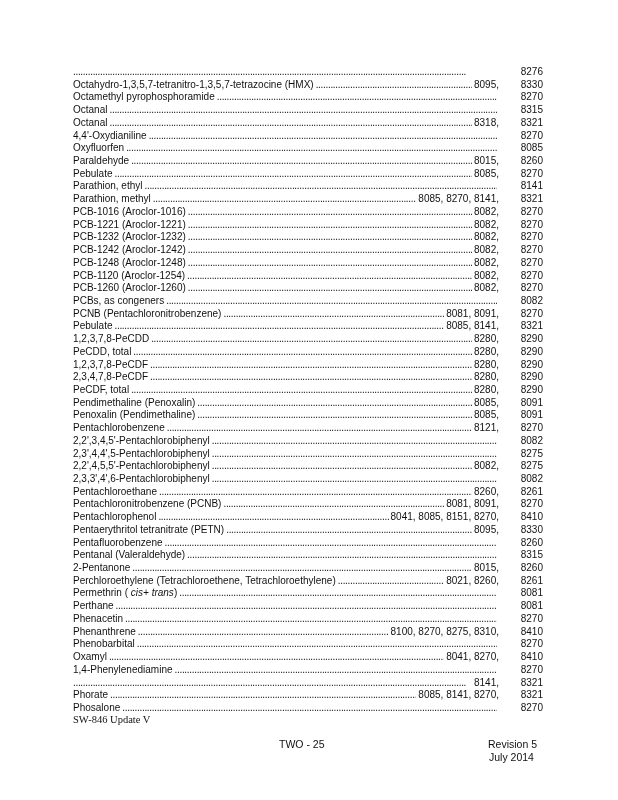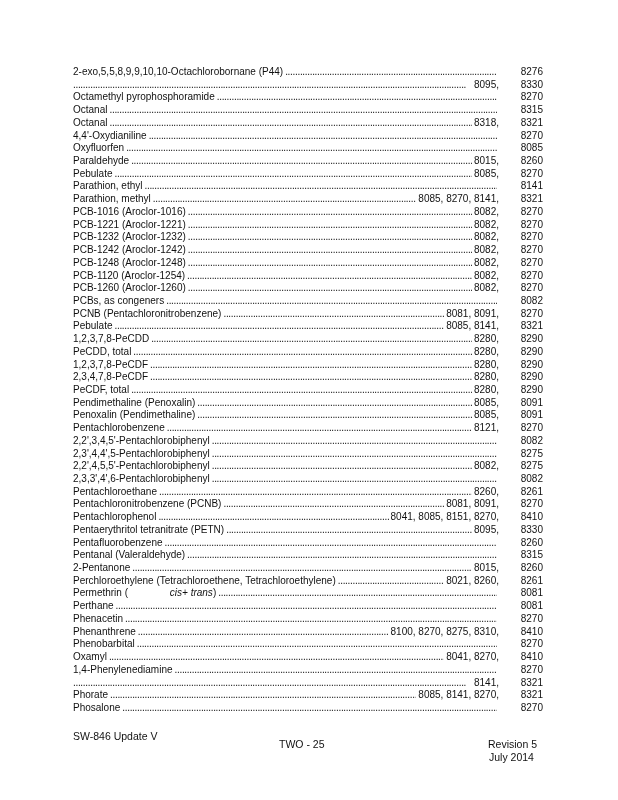--- a/index.html
+++ b/index.html
@@ -2,42 +2,42 @@
 <html><head>
 <meta charset="utf-8">
 <style>
   html, body { margin: 0; padding: 0; background: #ffffff; }
   body { width: 618px; height: 800px; position: relative; overflow: hidden;
          font-family: "Liberation Sans", sans-serif; color: #111; }
   #index { position: absolute; left: 73px; top: 66px; width: 470px; }
   .row { height: 12.72px; line-height: 12.72px; font-size: 10px; display: flex;
          white-space: nowrap; position: relative; }
   .name { flex: 0 0 auto; padding-right: 2px; }
-  .name i { font-style: italic; margin-left: 39px; }
+  .name i { font-style: italic; }
   .leader { flex: 1 1 auto; overflow: hidden; position: relative; }
   .leader::before { content: ". . . . . . . . . . . . . . . . . . . . . . . . . . . . . . . . . . . . . . . . . . . . . . . . . . . . . . . . . . . . . . . . . . . . . . . . . . . . . . . . . . . . . . . . . . . . . . . . . . . . . . . . . . . . . . . . . . . . . . . . . . . . . . . . . . . . . . . . . . . . . . . . . . . . . . . . . . . . . . . . ";
                     letter-spacing: -1.55px; position: absolute; left: 0; top: 0; white-space: nowrap; }
   .methods { flex: 0 0 auto; padding-left: 2px; }
   .last { flex: 0 0 auto; width: 44px; text-align: right; }
   .footer { position: absolute; font-size: 10.5px; }
-  #f-left { left: 73px; top: 730px; }
+  #f-left { left: 73px; top: 714px; font-family: Liberation Serif, serif; }
   #f-center { left: 279px; top: 738px; }
   #f-right { left: 488px; top: 738px; line-height: 13px; }
 </style>
 </head>
 <body>
 
 <div id="index">
     <div class="row">
-      <span class="name">2-exo,5,5,8,9,9,10,10-Octachlorobornane (P44)</span>
       <span class="leader"></span>
       <span class="methods"></span>
       <span class="last">8276</span>
     </div>
     <div class="row">
+      <span class="name">Octahydro-1,3,5,7-tetranitro-1,3,5,7-tetrazocine (HMX)</span>
       <span class="leader"></span>
       <span class="methods">8095,</span>
       <span class="last">8330</span>
     </div>
     <div class="row">
       <span class="name">Octamethyl pyrophosphoramide</span>
       <span class="leader"></span>
       <span class="methods"></span>
       <span class="last">8270</span>
     </div>

